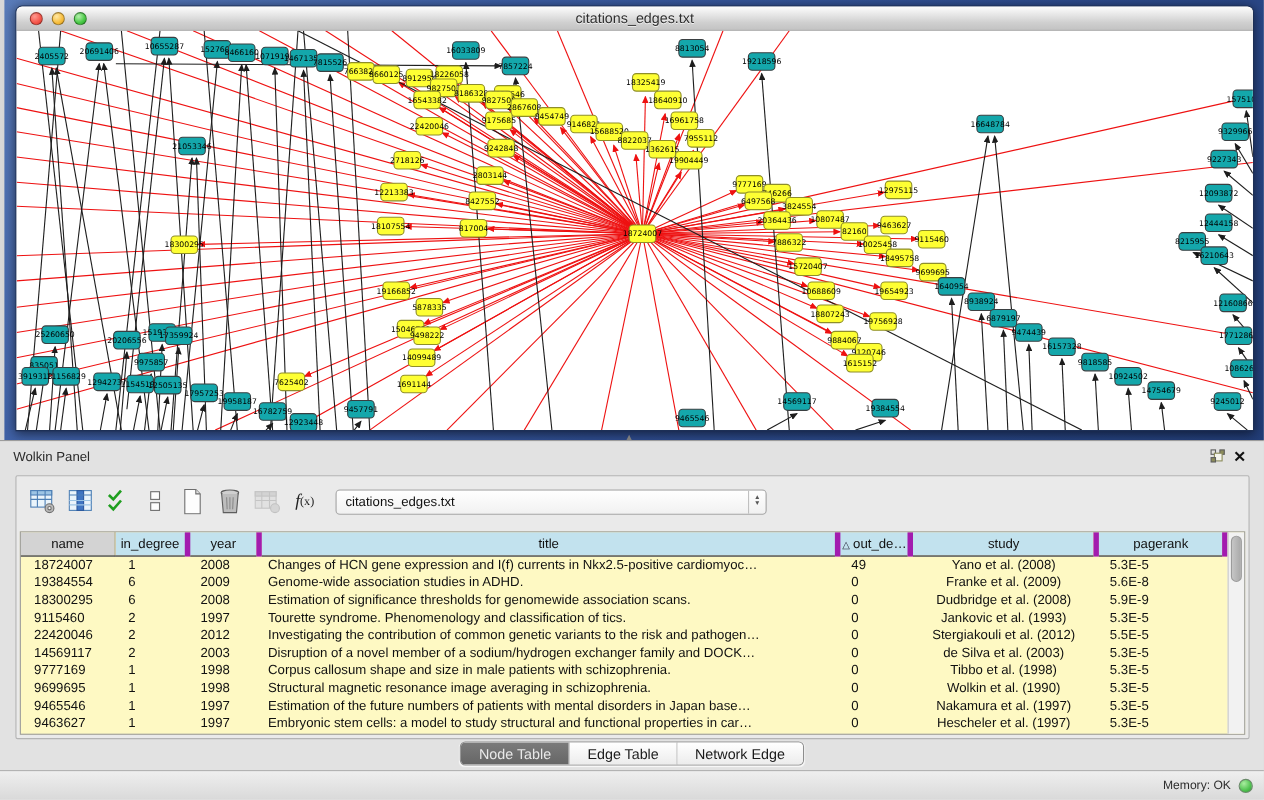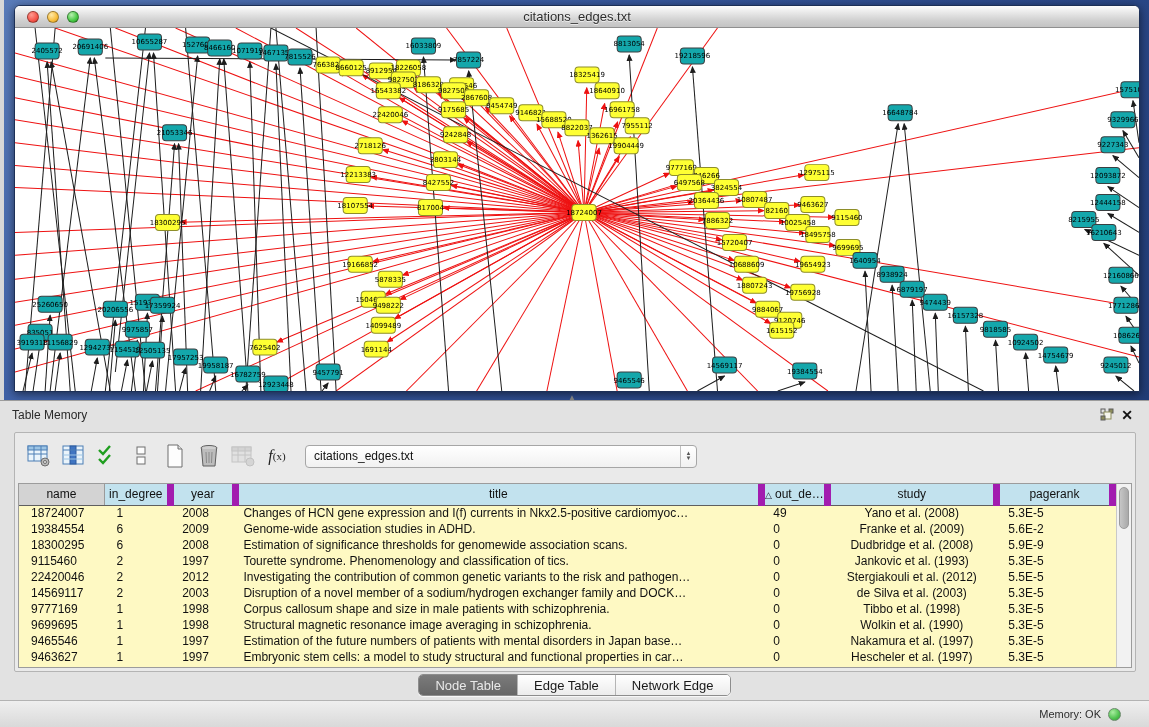--- a/index.html
+++ b/index.html
@@ -45,42 +45,42 @@
   .combo { margin-left:8px; width:392px; height:23px; background:linear-gradient(#ffffff,#f1f1f1);
     border:1px solid #a6a6a6; border-radius:4px; display:flex; align-items:center; font-size:12px; color:#111; }
   .combo .val { flex:1; padding-left:8px; }
   .combo .stepper { width:16px; height:100%; border-left:1px solid #c0c0c0; display:flex; flex-direction:column;
     align-items:center; justify-content:center; font-size:6px; color:#555; line-height:5px; }
 
   .table-wrap { position:absolute; left:3px; right:3px; top:50px; bottom:3px; background:#fef9c3;
     border:1px solid #9c9c9c; display:flex; }
   table.data { border-collapse:collapse; table-layout:fixed; font-size:12px; color:#111; height:min-content; }
   table.data th { height:21px; font-weight:normal; font-size:12px; text-align:center;
-    background:#c2e2ee; border-right:7px solid #a21caf; border-bottom:1px solid #5f5f5f; overflow:hidden; white-space:nowrap; }
+    background:#c2e2ee; border-right:5px solid #a21caf; border-bottom:1px solid #5f5f5f; overflow:hidden; white-space:nowrap; }
   table.data th.first { background:#d3d3d3; border-right:1px solid #9a9a9a; }
   table.data td { height:16px; padding:0 0 0 12px; white-space:nowrap; overflow:hidden; }
   table.data td.center { text-align:center; padding:0; }
   table.data td.title-cell { padding-left:8px; }
   .sort-glyph { font-size:9px; margin-right:3px; color:#223; }
   .vscroll { width:15px; background:#f2f2f2; border-left:1px solid #c9c9c9; position:relative; }
   .vscroll .thumb { position:absolute; left:2px; right:2px; top:3px; height:42px; border-radius:6px;
     background:linear-gradient(90deg,#c6c6c6,#a9a9a9); border:1px solid #9b9b9b; }
 
   .tabbar { position:absolute; left:0; right:0; bottom:2px; height:24px; display:flex; justify-content:center; }
   .seg { display:flex; height:22px; border:1px solid #8d8d8d; border-radius:5px; overflow:hidden;
     background:#fff; box-shadow:0 1px 1px rgba(255,255,255,.8); }
   .seg .tab { padding:0 16px; font-size:13px; display:flex; align-items:center; color:#1a1a1a;
     background:linear-gradient(#ffffff,#ececec); border-right:1px solid #b5b5b5;text-align:center; }
   .seg .tab:last-child { border-right:none; }
   .seg .tab.selected { background:linear-gradient(#7b7b7b,#666666); color:#e9e9e9; }
 
   
   .statusbar { position:absolute; left:0; bottom:0; width:1149px; height:27px;
     background:linear-gradient(#efefef,#d9d9d9); border-top:1px solid #b3b3b3;
-    display:flex; align-items:center; justify-content:flex-end; padding-right:28px; gap:7px; }
+    display:flex; align-items:center; justify-content:flex-end; padding-right:10px; gap:7px; }
   .statusbar .mem { font-size:11px; color:#2d2d2d; }
   .memdot { width:13px; height:13px; border-radius:50%;
     background:radial-gradient(circle at 35% 30%, #a9eda0, #4fc24f 60%, #2f9a33); border:1px solid #6a8a6a; }
 </style>
 </head>
 <body>
 
 <div class="desktop">
   <div class="frame">
     <div class="titlebar">
@@ -718,21 +718,21 @@
           </g>
       </svg>
     </div>
   </div>
 </div>
 
 <span class="grip">▲</span>
 
 <div class="table-panel">
   <div class="panel-header">
-    <span class="ph-title">Table Memory</span>
+    <span class="ph-title">Wolkin Panel</span>
     <span class="ph-spacer"></span>
     <span class="ph-btn">
       <svg width="15" height="13" viewBox="0 0 15 13">
         <rect x="1" y="1" width="4" height="4" fill="none" stroke="#5d5d5d"></rect>
         <rect x="9" y="1" width="4" height="4" fill="#8b8b5a" stroke="#5d5d5d"></rect>
         <rect x="4" y="4" width="7" height="7" fill="#f4f4ec" stroke="#8b8b5a"></rect>
         <rect x="1" y="8" width="4" height="4" fill="#8b8b5a" stroke="#5d5d5d"></rect>
       </svg>
     </span>
     <span class="ph-btn">
@@ -844,21 +844,21 @@
               <td class="center">Yano et al. (2008)</td>
               <td>5.3E-5</td>
             </tr>
             <tr>
               <td>19384554</td>
               <td>6</td>
               <td>2009</td>
               <td class="title-cell">Genome-wide association studies in ADHD.</td>
               <td>0</td>
               <td class="center">Franke et al. (2009)</td>
-              <td>5.6E-2</td>
+              <td>5.6E-8</td>
             </tr>
             <tr>
               <td>18300295</td>
               <td>6</td>
               <td>2008</td>
               <td class="title-cell">Estimation of significance thresholds for genomewide association scans.</td>
               <td>0</td>
               <td class="center">Dudbridge et al. (2008)</td>
               <td>5.9E-9</td>
             </tr>

